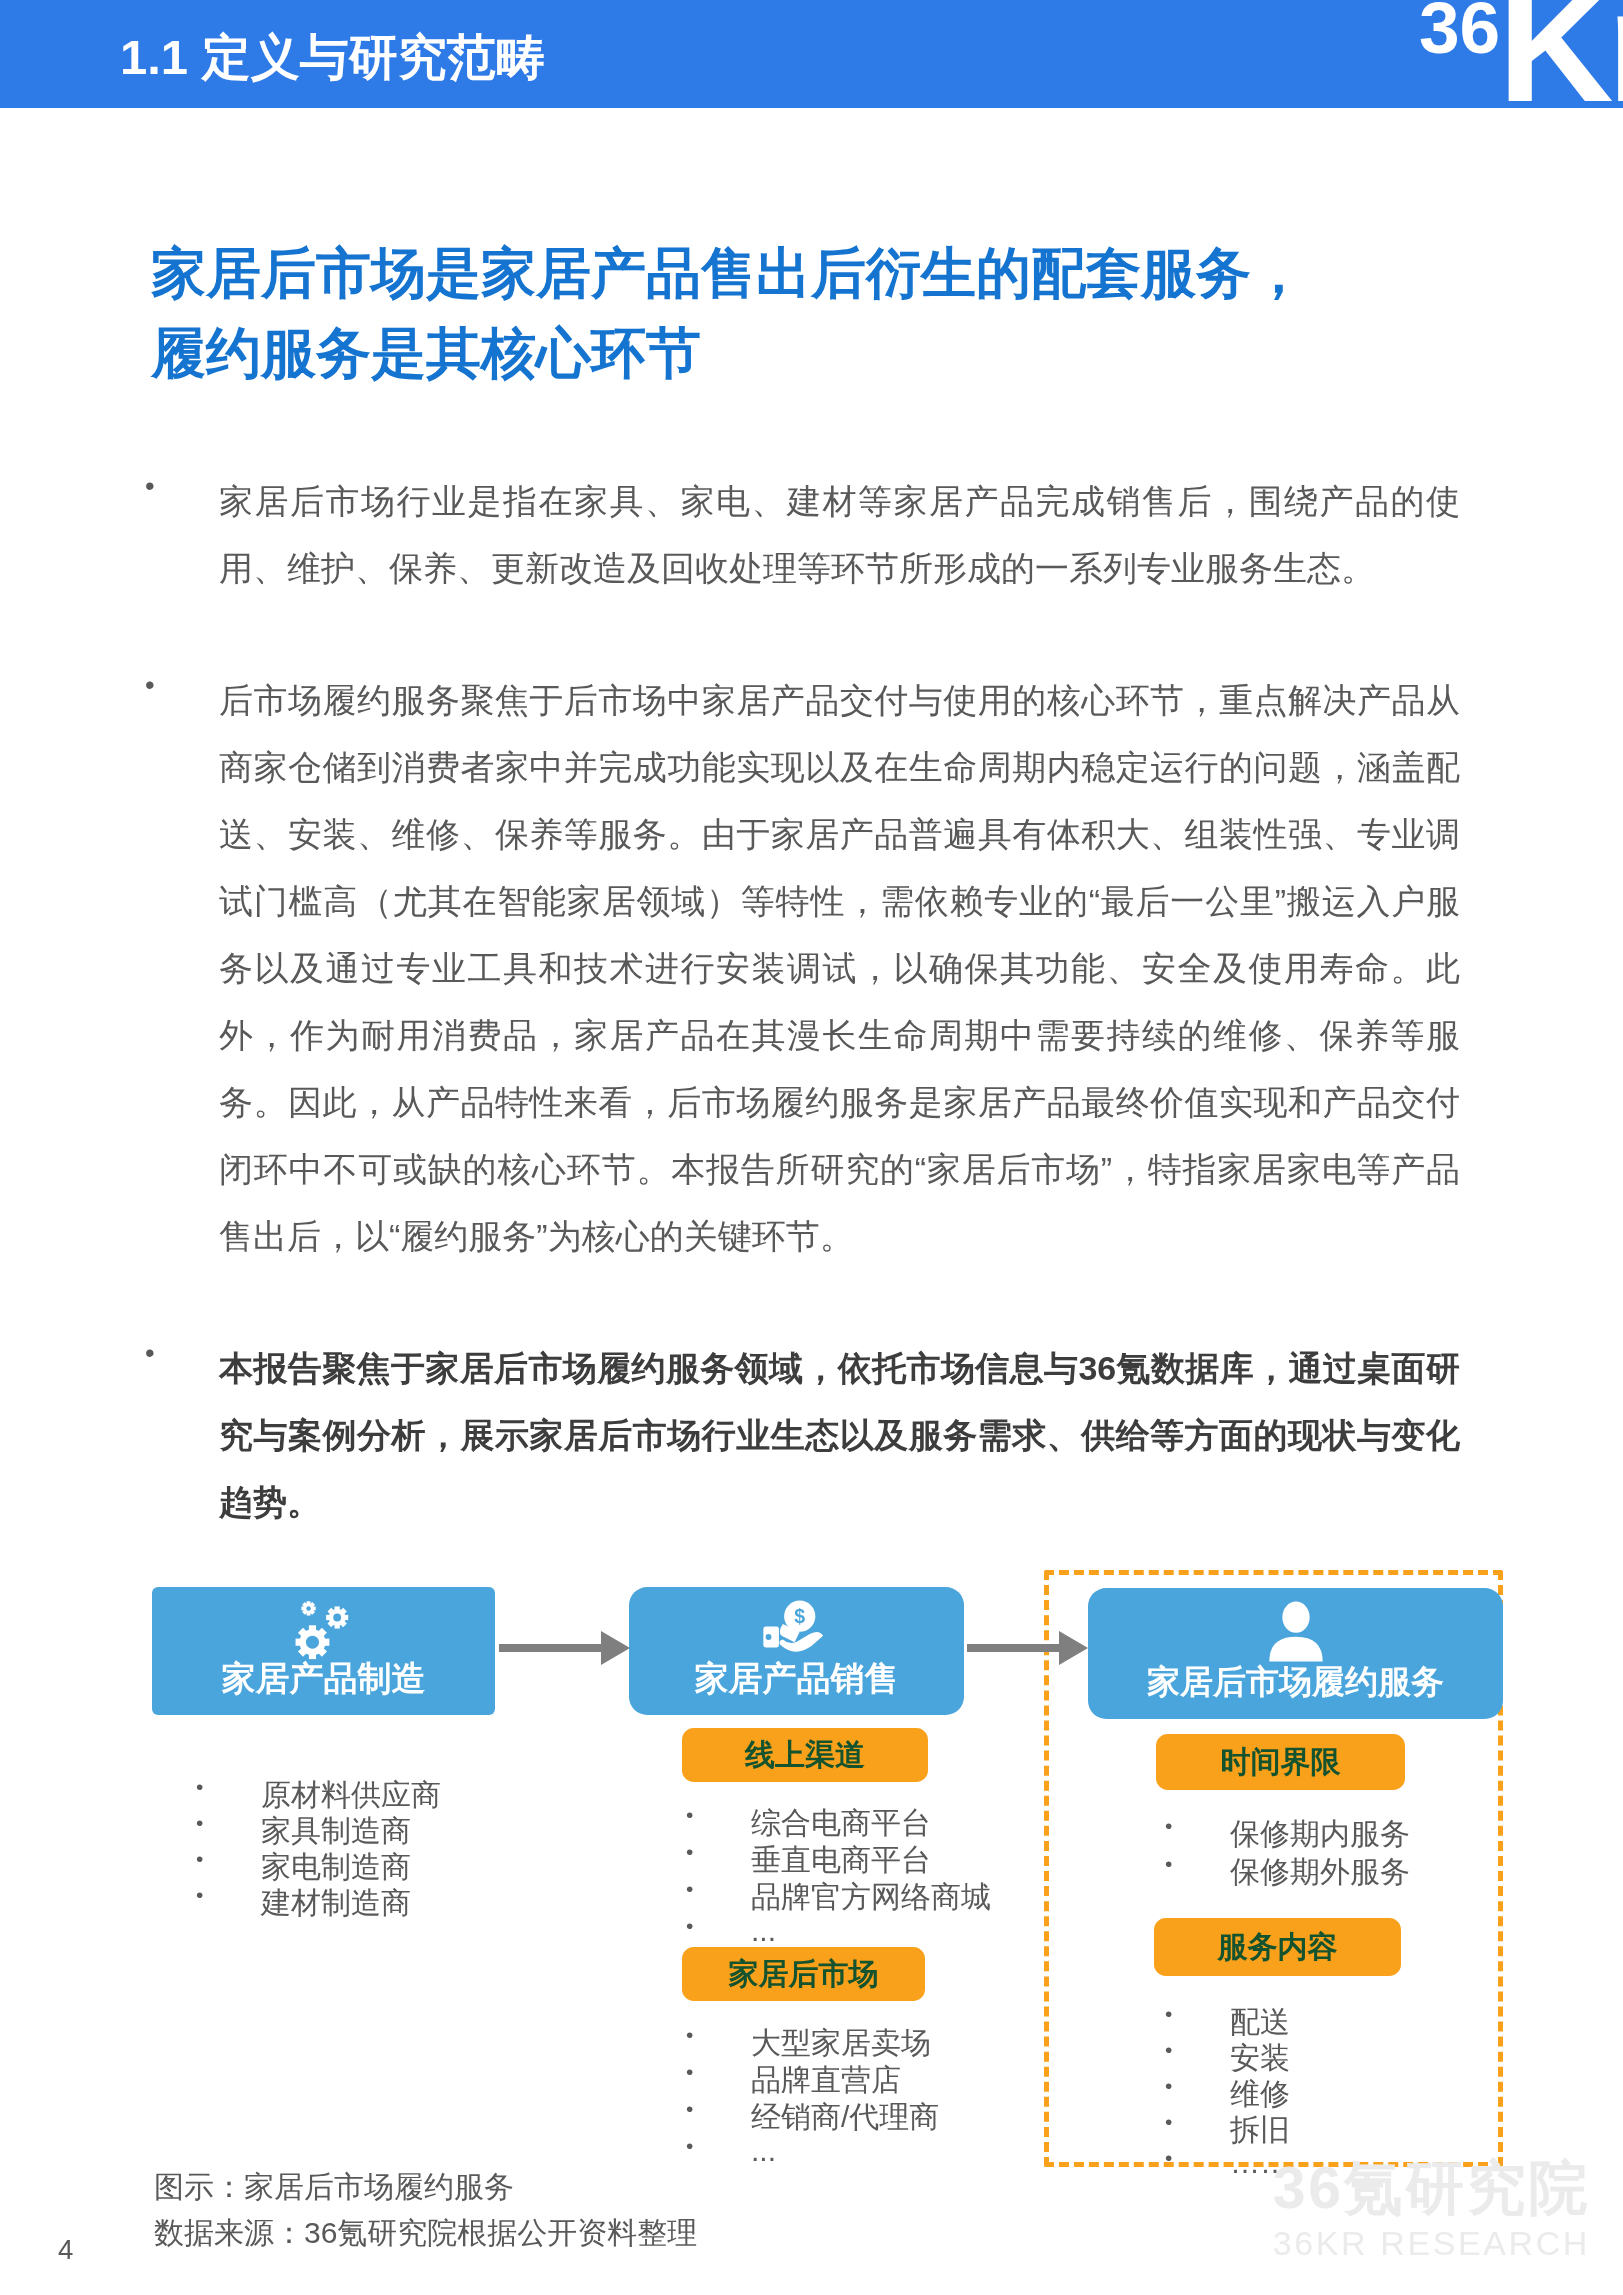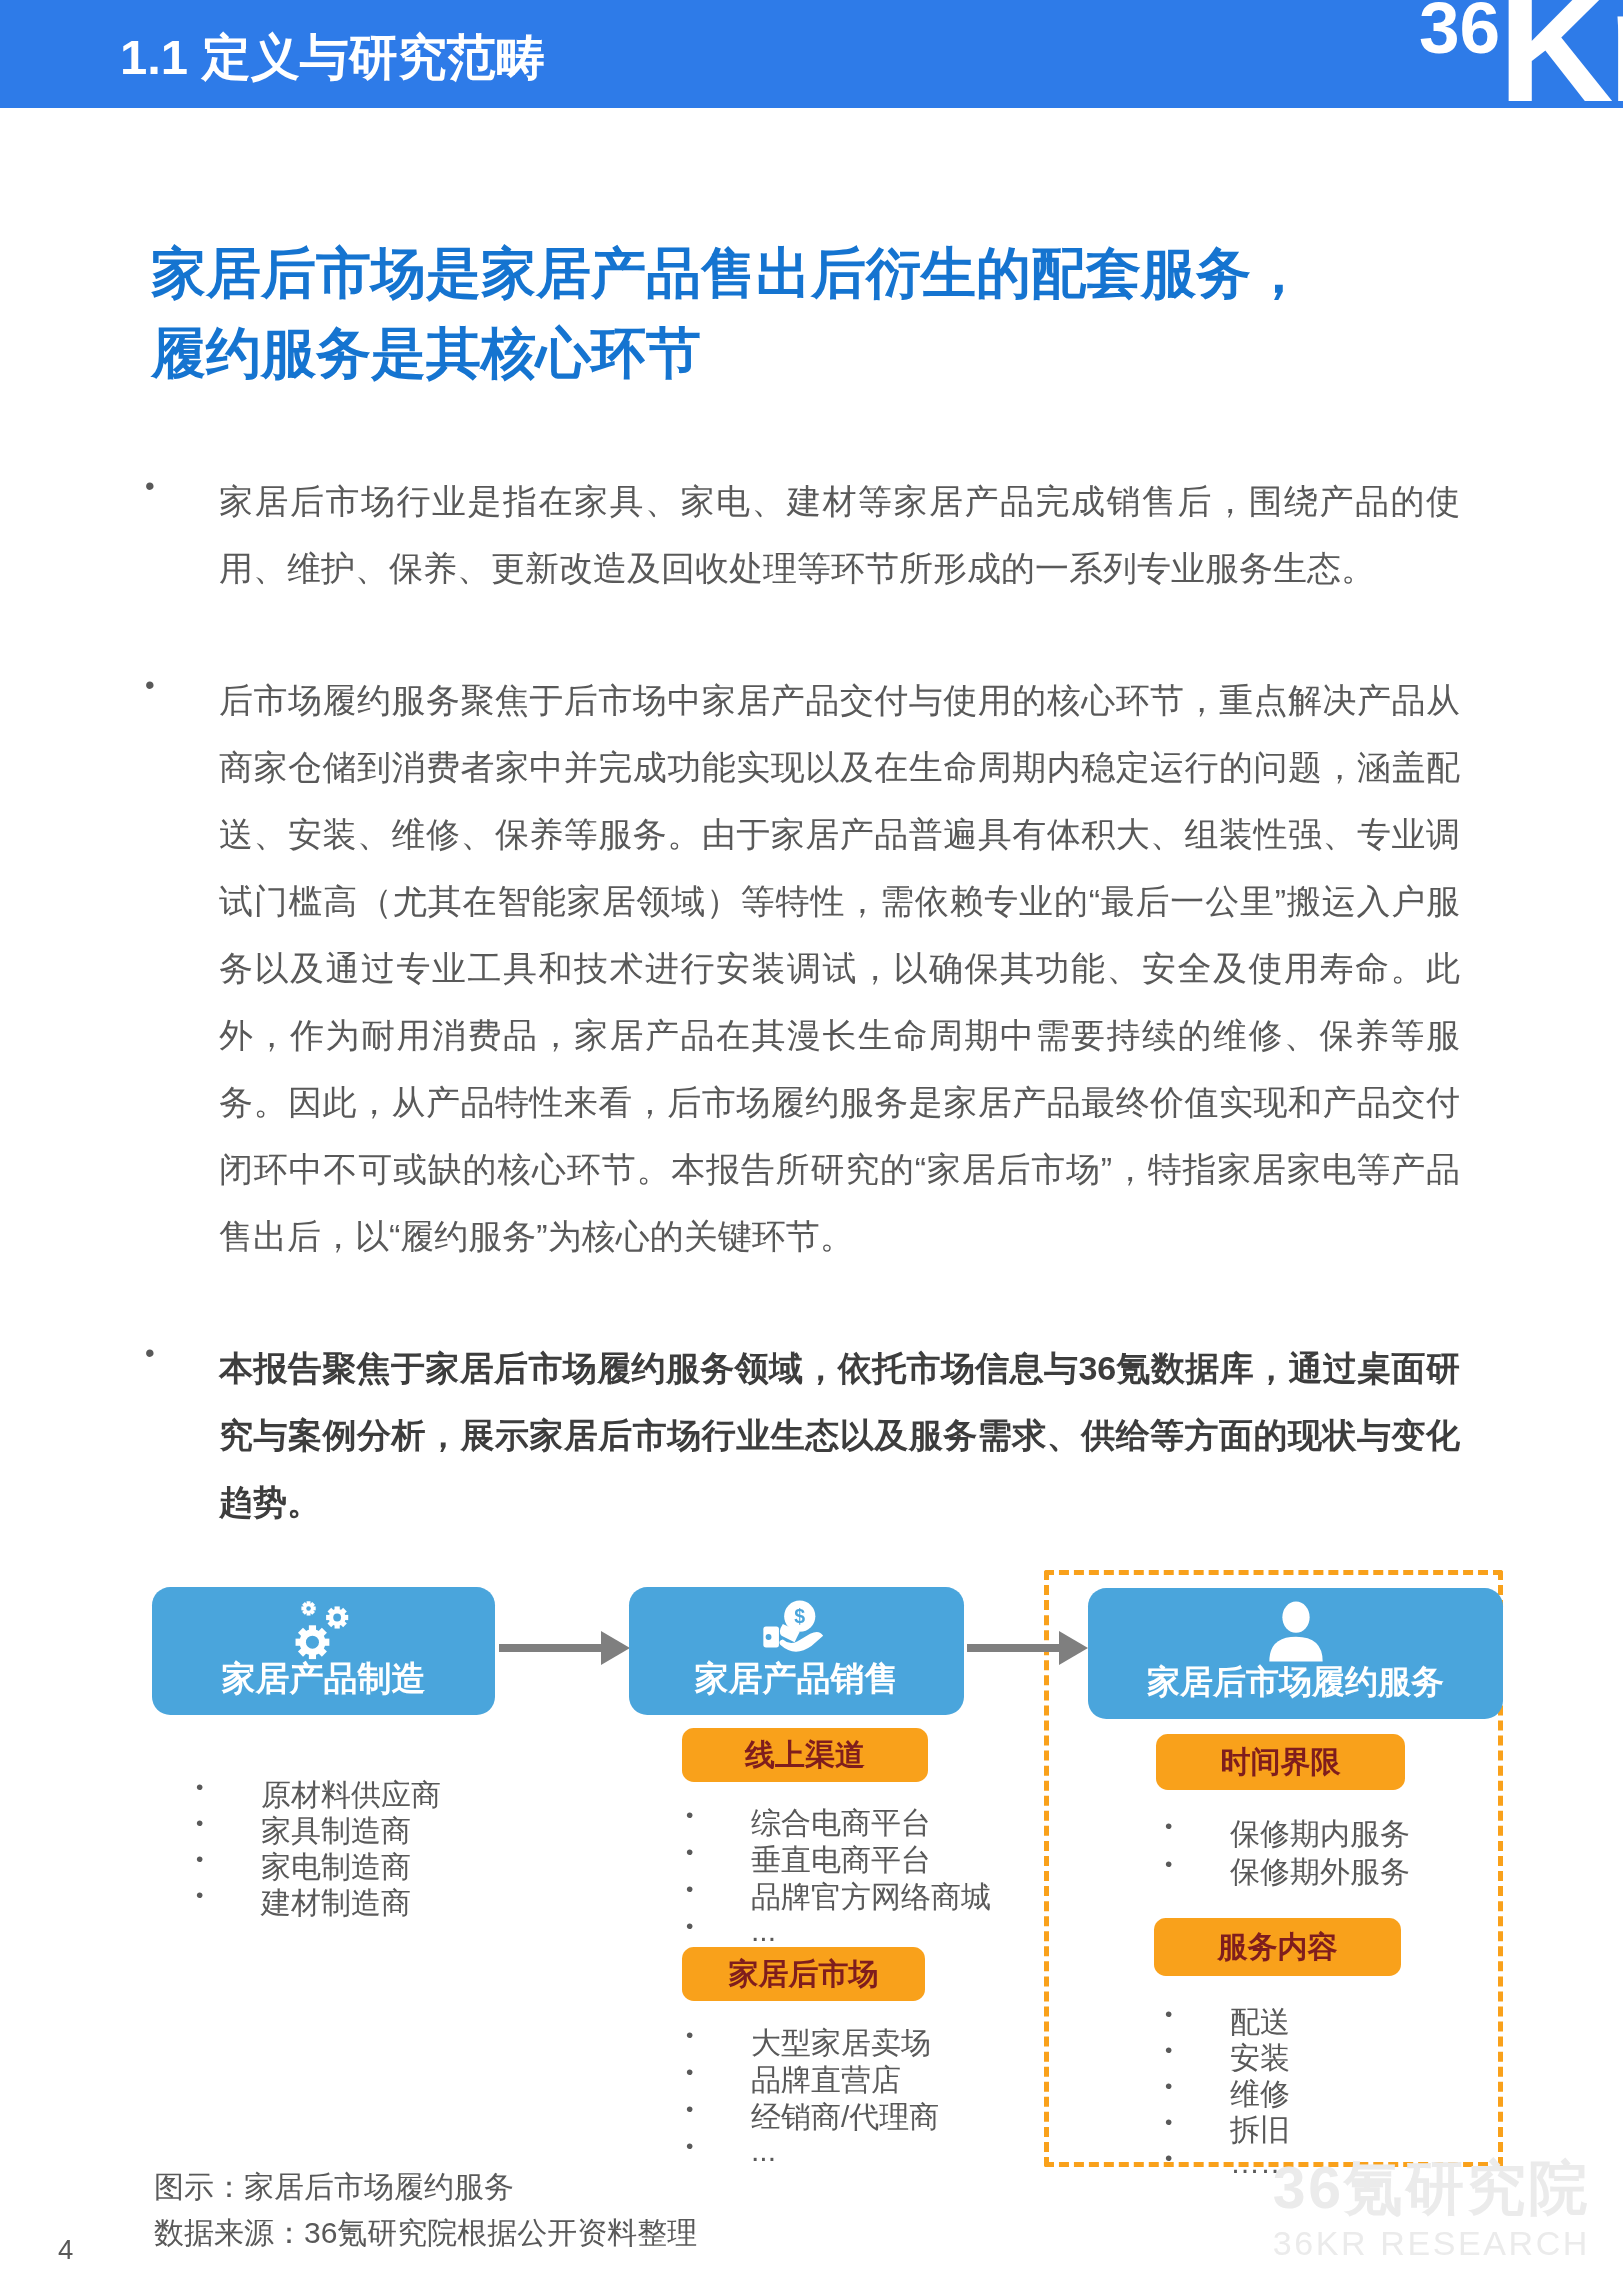--- a/index.html
+++ b/index.html
@@ -25,21 +25,21 @@
   .bullet.bold p{font-weight:bold;color:#3d3d3d;}
 
   
   .node{position:absolute;background:#4AA5DC;border-radius:18.3px;}
   .node-icon{position:absolute;left:0;right:0;top:10.5px;display:flex;justify-content:center;}
   .node-label{position:absolute;left:0;right:0;bottom:13px;text-align:center;font-size:34px;font-weight:bold;color:#ffffff;white-space:nowrap;}
   .node-label.small{font-size:33px;bottom:14.4px;}
   .arrow-line{position:absolute;height:7.9px;background:#7F7F7F;}
   .arrow-head{position:absolute;width:0;height:0;border-top:17px solid transparent;border-bottom:17px solid transparent;border-left:29px solid #7F7F7F;}
   .dashed-zone{position:absolute;left:1044px;top:1570px;width:459px;height:597px;border:5.9px dashed #F9A11B;border-radius:2.6px;box-sizing:border-box;}
-  .pill{position:absolute;background:#F9A11B;border-radius:11.8px;color:#7f1d1d;font-weight:bold;font-size:30px;text-align:center;}
+  .pill{position:absolute;background:#F9A11B;border-radius:11.8px;color:#14532d;font-weight:bold;font-size:30px;text-align:center;}
   .mini-list{position:absolute;}
   .mli{display:flex;}
   .mdot{width:65px;flex:none;color:#595959;font-size:21px;}
   .mdot::before{content:"•";}
   .mtext{color:#595959;font-size:30px;white-space:nowrap;}
 
   
   .caption-line{position:absolute;left:154px;font-size:30px;color:#595959;white-space:nowrap;}
   .page-number{position:absolute;left:58px;top:2234px;font-size:27.5px;color:#595959;}
   .watermark{position:absolute;right:33px;top:2159px;text-align:right;color:#EBEBEB;}
@@ -72,21 +72,21 @@
       <p>后市场履约服务聚焦于后市场中家居产品交付与使用的核心环节，重点解决产品从商家仓储到消费者家中并完成功能实现以及在生命周期内稳定运行的问题，涵盖配送、安装、维修、保养等服务。由于家居产品普遍具有体积大、组装性强、专业调试门槛高（尤其在智能家居领域）等特性，需依赖专业的“最后一公里”搬运入户服务以及通过专业工具和技术进行安装调试，以确保其功能、安全及使用寿命。此外，作为耐用消费品，家居产品在其漫长生命周期中需要持续的维修、保养等服务。因此，从产品特性来看，后市场履约服务是家居产品最终价值实现和产品交付闭环中不可或缺的核心环节。本报告所研究的“家居后市场”，特指家居家电等产品售出后，以“履约服务”为核心的关键环节。</p>
     </div>
     <div class="bullet bold">
       <span class="marker"></span>
       <p>本报告聚焦于家居后市场履约服务领域，依托市场信息与36氪数据库，通过桌面研究与案例分析，展示家居后市场行业生态以及服务需求、供给等方面的现状与变化趋势。</p>
     </div>
   </div>
 
   <div class="dashed-zone"></div>
 
-  <div class="node" style="left:152px;top:1587px;width:343px;height:128px;">
+  <div class="node" style="left:152px;top:1587px;width:343px;height:128px;border-radius:6px;">
     <div class="node-icon">
       <svg width="85" height="65" viewBox="0 0 130 100">
         <g fill="#ffffff">
           <g transform="translate(42,16)">
             <rect x="-3" y="-11" width="6" height="22"></rect>
               <rect x="-11" y="-3" width="22" height="6"></rect>
             <rect x="-3" y="-11" width="6" height="22" transform="rotate(45)"></rect>
               <rect x="-11" y="-3" width="22" height="6" transform="rotate(45)"></rect>
             <circle r="8"></circle>
               <circle r="3.5" fill="#4AA5DC"></circle>

